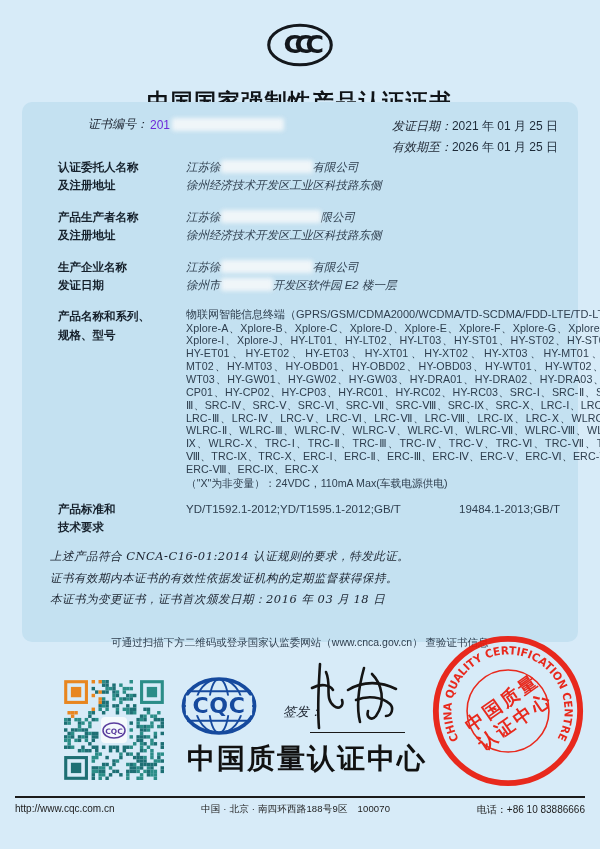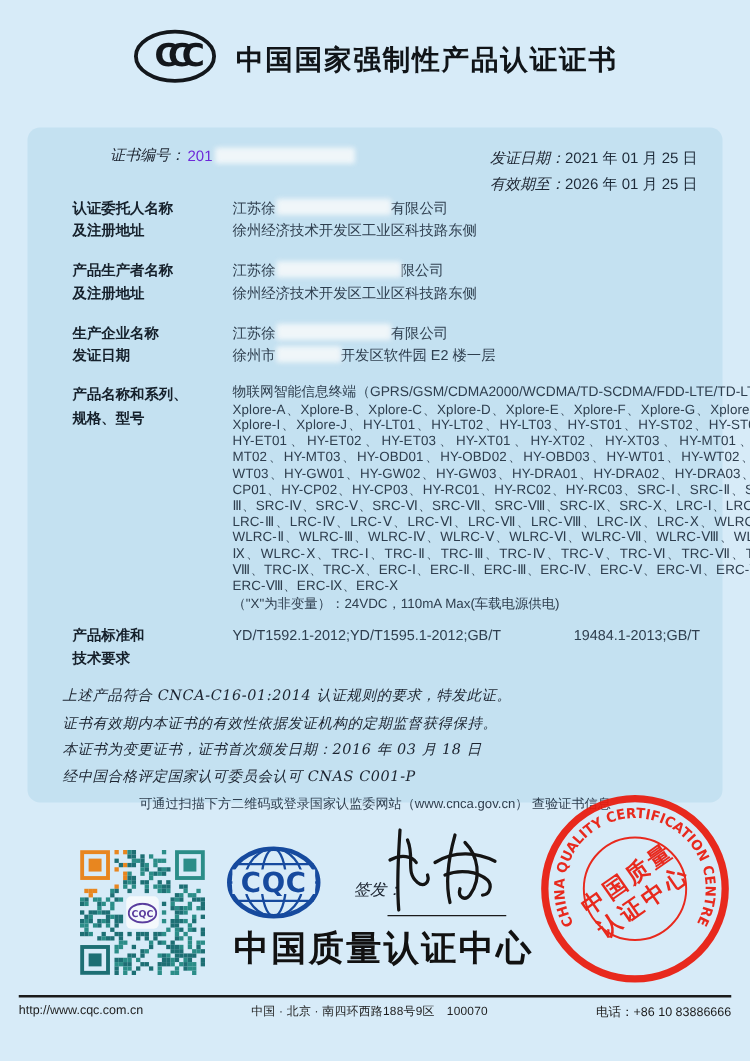--- a/index.html
+++ b/index.html
@@ -1,21 +1,21 @@
 <!DOCTYPE html>
 <html><head>
 <meta charset="utf-8">
 <style>
   * { margin:0; padding:0; box-sizing:border-box; }
   html,body { width:600px; }
   body { font-family:"Liberation Sans","DejaVu Sans",sans-serif; }
   .page { position:relative; width:600px; height:849px; background:#d7ebf8; overflow:hidden; }
 
   
-  .header { position:absolute; top:22px; left:0; width:100%; display:flex; align-items:center; justify-content:center; gap:15px; }
+  .header { position:absolute; top:22px; left:0; width:100%; display:flex; align-items:center; justify-content:center; gap:15px;flex-direction:column; }
   .ccc-logo { flex:0 0 auto; }
   .title { font-size:22px; font-weight:bold; color:#101418; letter-spacing:1.5px; }
 
   
   .panel { position:absolute; left:22px; top:102px; width:556px; height:540px; background:#c4e1f1; border-radius:10px; padding:14px 18px 0 36px; }
 
   .cert-row { display:flex; justify-content:space-between; align-items:flex-start; margin-left:30px; }
   .kai { font-family:"DejaVu Serif","Liberation Serif",serif; font-style:italic; color:#1c2430; }
   .cert-no { font-size:12px; display:flex; align-items:center; gap:2px; }
   .cert-no .num { font-style:normal; font-family:"Liberation Sans",sans-serif; color:#6d28d9; }
@@ -23,21 +23,21 @@
   .dates .row { font-size:12px; line-height:1.75; white-space:nowrap; }
   .dates .val { font-style:normal; font-family:"Liberation Sans",sans-serif; color:#1d2a38; }
 
   .redact { display:inline-block; height:13px; border-radius:2px; background:rgba(243,247,250,.92); filter:blur(2.2px); vertical-align:-2px; }
 
   
   .fields { margin-top:0; }
   .frow { display:grid; grid-template-columns:128px 1fr; margin-bottom:13px; }
   .flabel { font-weight:bold; font-size:11.5px; color:#15202b; line-height:1.6; }
   .fval { font-size:11.5px; color:#2e3e4e; line-height:1.6; }
-  .fval .vline { white-space:nowrap; }
+  .fval .vline { white-space:nowrap;font-style:italic; }
 
   .prod-name { font-size:11px; color:#2e3e4e; line-height:1.3; white-space:nowrap; }
   .models { font-size:10.7px; color:#2e3e4e; line-height:1.2; text-align:justify; letter-spacing:.1px; }
   .variant { font-size:10.7px; color:#2e3e4e; line-height:1.3; margin-top:1px; }
 
   .std-row { margin-top:3px; margin-bottom:0; }
   .std-l1 { display:flex; justify-content:space-between; font-size:11.5px; color:#2e3e4e; line-height:1.6; }
   .std-l2 { font-size:11.5px; color:#2e3e4e; line-height:1.6; }
 
   .notes { margin-top:15px; margin-left:-8px; }
@@ -151,21 +151,20 @@
             <span>19484.1-2013;GB/T</span>
           </div>
         </div>
       </div>
     </div>
 
     <div class="notes">
       <div class="note kai">上述产品符合 CNCA-C16-01:2014 认证规则的要求，特发此证。</div>
       <div class="note kai">证书有效期内本证书的有效性依据发证机构的定期监督获得保持。</div>
       <div class="note kai">本证书为变更证书，证书首次颁发日期：2016 年 03 月 18 日</div>
-      <div class="note kai">经中国合格评定国家认可委员会认可 CNAS C001-P</div>
     </div>
   </div>
 
   <div class="verify">可通过扫描下方二维码或登录国家认监委网站（www.cnca.gov.cn） 查验证书信息</div>
 
   <div class="qr">
     <svg id="qr-svg" width="100" height="100" viewBox="0 0 100 100">
         <rect x="1.7241379310344827" y="1.7241379310344827" width="20.689655172413794" height="20.689655172413794" fill="none" stroke="#e8861f" stroke-width="3.103448275862069"></rect>
         <rect x="6.896551724137931" y="6.896551724137931" width="10.344827586206897" height="10.344827586206897" fill="#e8861f"></rect>
         <rect x="77.58620689655172" y="1.7241379310344827" width="20.689655172413794" height="20.689655172413794" fill="none" stroke="#2b8d88" stroke-width="3.103448275862069"></rect>

